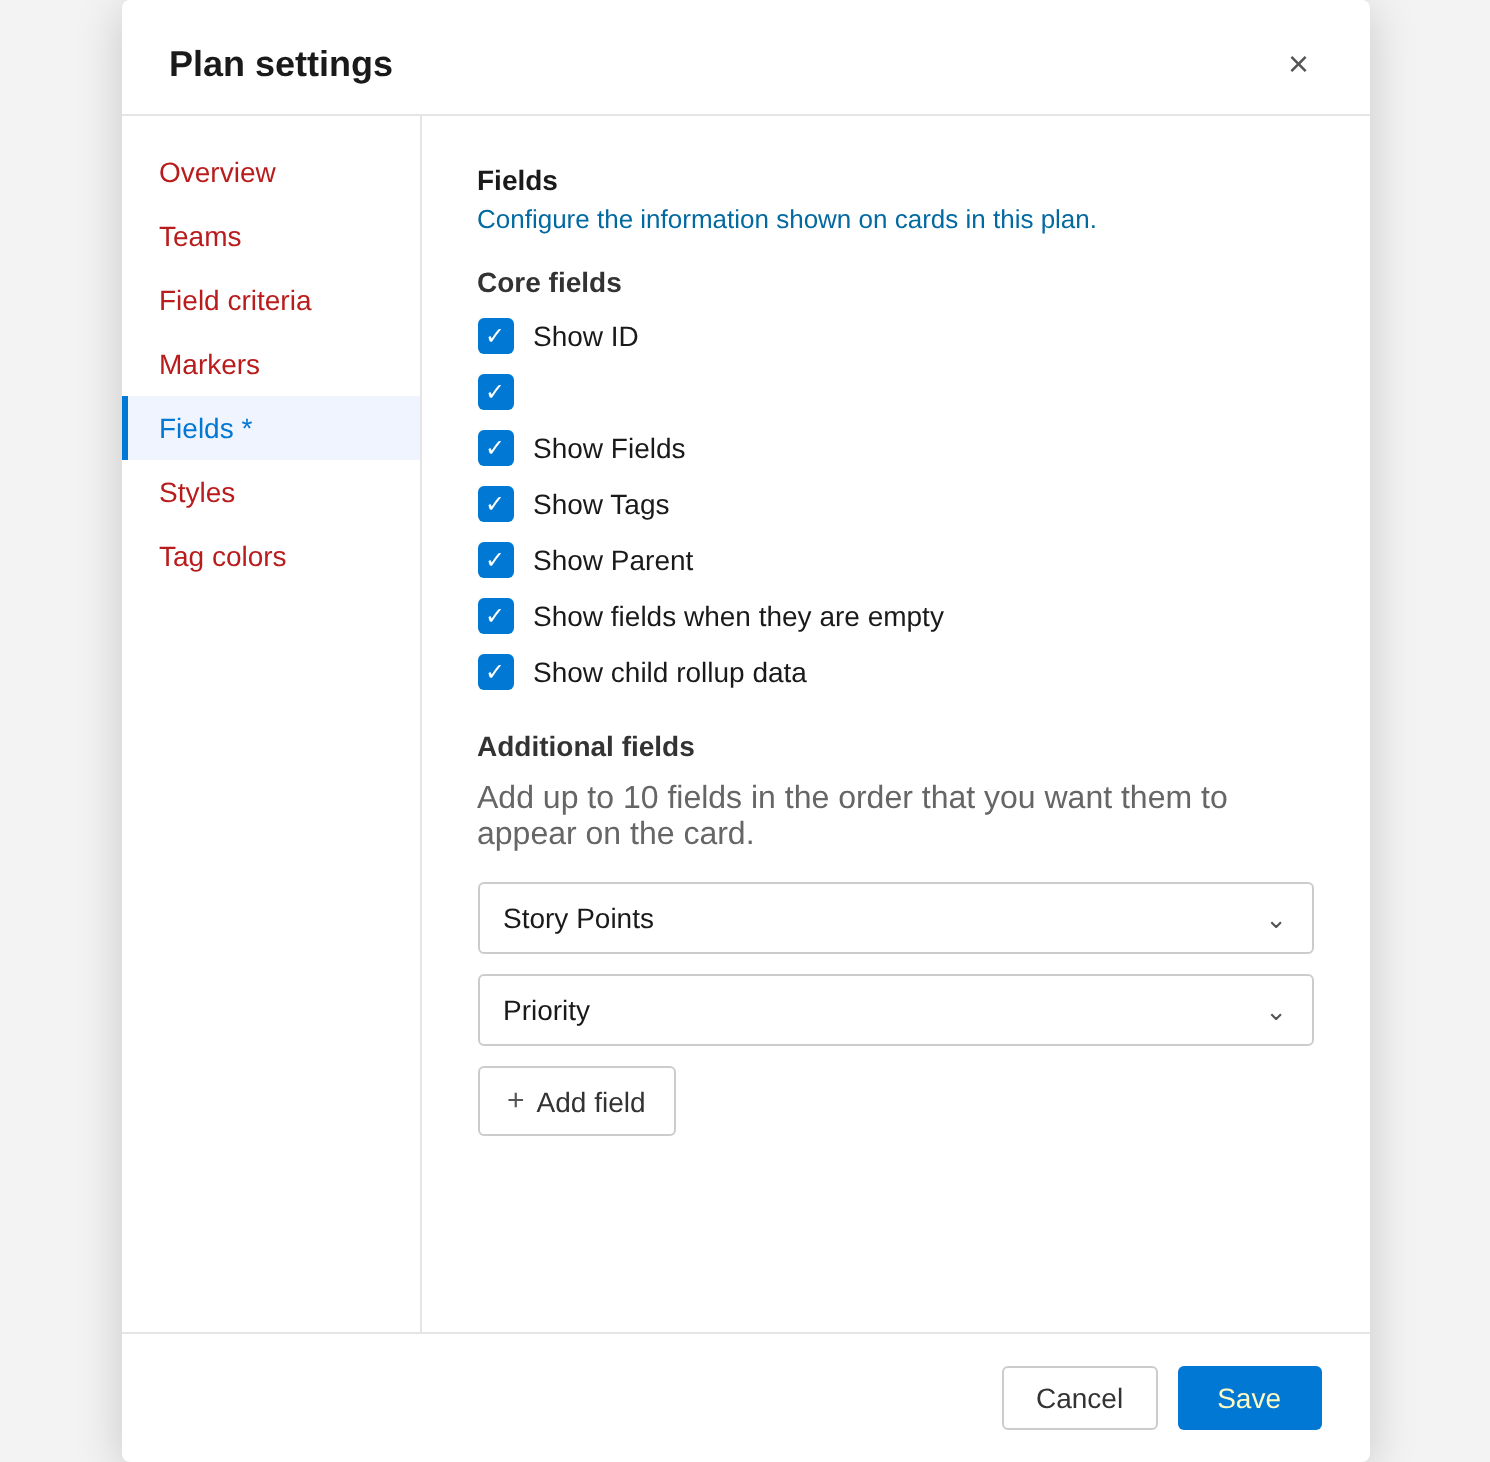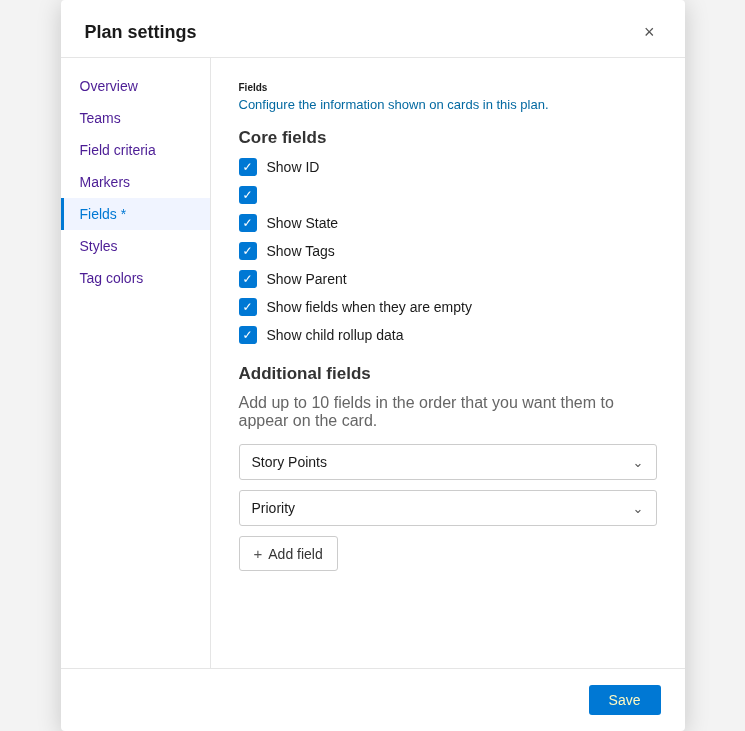--- a/index.html
+++ b/index.html
@@ -47,48 +47,48 @@
       flex: 1;
     }
     .sidebar {
       width: 150px;
       border-right: 1px solid #e5e5e5;
       padding: 12px 0;
     }
     .sidebar-item {
       padding: 8px 16px;
       cursor: pointer;
-      color: #4c1d95;
+      color: #b91c1c;
       font-size: 14px;
       border-left: 3px solid transparent;
     }
     .sidebar-item.active {
       background: #f0f4ff;
       color: #0078d4;
       border-left: 3px solid #0078d4;
       font-weight: 500;
     }
     .content {
       flex: 1;
       padding: 24px 28px;
       overflow-y: auto;
     }
     .section-title {
-      font-size: 10px;
+      font-size: 14px;
       font-weight: 600;
       color: #1a1a1a;
       margin-bottom: 4px;
     }
     .section-desc {
       font-size: 13px;
       color: #0369a1;
       margin-bottom: 16px;
     }
     .group-label {
-      font-size: 17px;
+      font-size: 14px;
       font-weight: 600;
       color: #333;
       margin-bottom: 10px;
       margin-top: 8px;
     }
     .checkbox-row {
       display: flex;
       align-items: center;
       margin-bottom: 10px;
       gap: 10px;
@@ -232,21 +232,21 @@
       </div>
       <div class="checkbox-row">
         <div class="checkbox-box">
           <span class="checkbox-check">✓</span>
         </div>
       </div>
       <div class="checkbox-row">
         <div class="checkbox-box">
           <span class="checkbox-check">✓</span>
         </div>
-        <span class="checkbox-label">Show State</span>
+        <span class="checkbox-label">Show Fields</span>
       </div>
       <div class="checkbox-row">
         <div class="checkbox-box">
           <span class="checkbox-check">✓</span>
         </div>
         <span class="checkbox-label">Show Tags</span>
       </div>
       <div class="checkbox-row">
         <div class="checkbox-box">
           <span class="checkbox-check">✓</span>
@@ -282,15 +282,16 @@
 
         <button class="add-field-btn">
           <span class="plus-icon">+</span>
           <span>Add field</span>
         </button>
       </div>
     </div>
   </div>
 
   <div class="dialog-footer">
+    <button class="btn-cancel">Cancel</button>
     <button class="btn-save">Save</button>
   </div>
 </div>
 
 </body></html>

